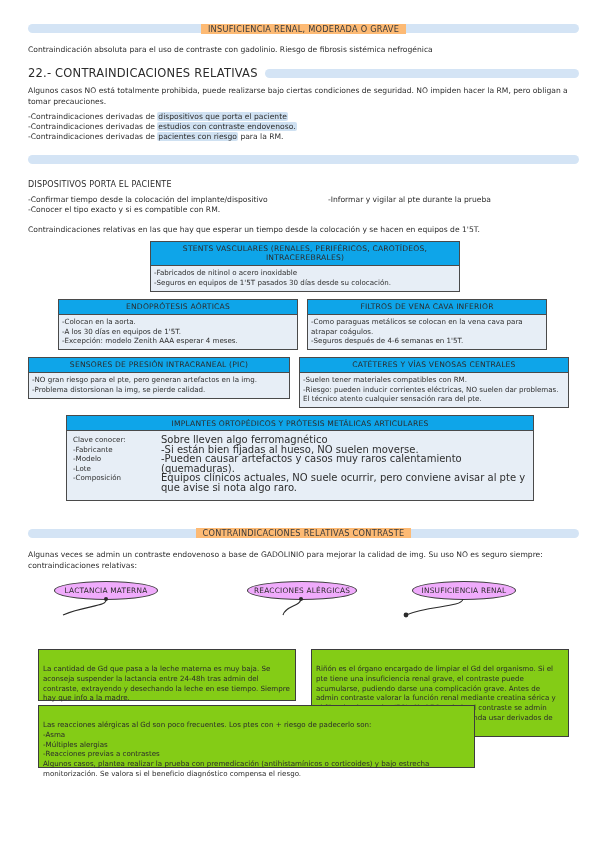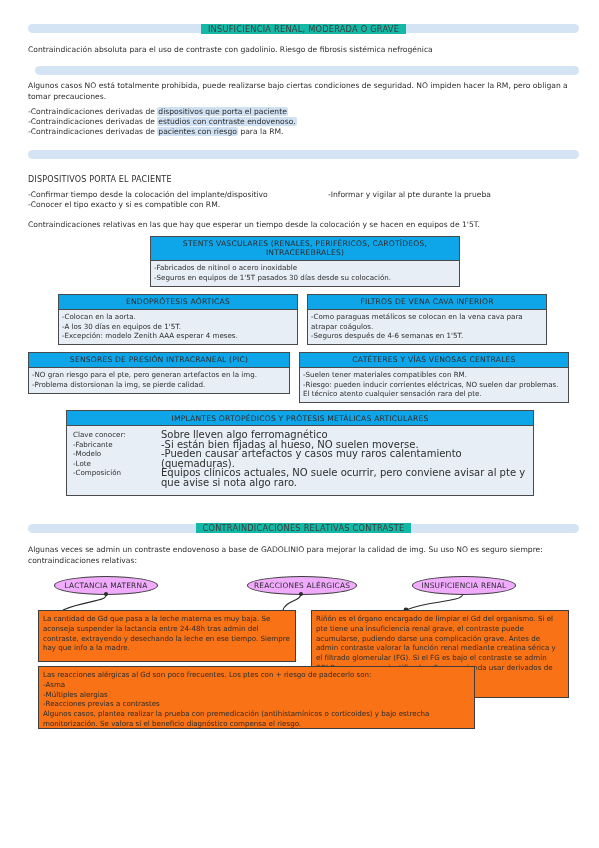--- a/index.html
+++ b/index.html
@@ -28,21 +28,21 @@
     height:13px;
     margin:0 0 9px 0;
     display:flex;align-items:center;justify-content:center;
   }
   .banner .bar{
     position:absolute;left:0;right:0;top:2px;height:9px;
     background:#d4e4f5;border-radius:6px;
   }
   .banner .btxt{
     position:relative;z-index:2;
-    background:#14b8a6;
+    background:#fdba74;
     padding:0 7px;
     font-size:8.2px;
     letter-spacing:.25px;
     color:#3b3b3b;
     white-space:nowrap;
   }
 
   
   .para{
     font-size:7.6px;
@@ -133,46 +133,48 @@
   #bubble-lactancia{left:26px;top:0;width:102px;height:17px;}
   #bubble-alergia{left:219px;top:0;width:108px;height:17px;}
   #bubble-renal{left:384px;top:0;width:102px;height:17px;}
 
   .connectors{position:absolute;left:0;top:0;width:551px;height:60px;pointer-events:none;}
 
   
   .noteboxes{position:relative;margin-top:-16px;}
   .note{
     border:1px solid #3d3d3d;
-    background:#f97316;
+    background:#84cc16;
     box-sizing:border-box;
     font-size:7.1px;
     line-height:9.8px;
-    padding:3px 4px;
-    color:#2b2b2b;
+    padding:14px 4px;
+    color:#2b2b2b;
+    margin-top:34px;
   }
   #note-lactancia{position:absolute;left:10px;top:16px;width:258px;height:52px;}
   #note-renal{position:absolute;left:283px;top:16px;width:258px;height:88px;}
   #note-alergia{position:absolute;left:10px;top:72px;width:437px;height:63px;}
   #note-alergia .sub{margin:0;}
 </style>
 </head>
 <body>
 
 <div class="page">
   <div class="content">
 
     <div class="banner">
       <div class="bar"></div>
       <div class="btxt">INSUFICIENCIA RENAL, MODERADA O GRAVE</div>
     </div>
 
     <div class="para">Contraindicación absoluta para el uso de contraste con gadolinio. Riesgo de fibrosis sistémica nefrogénica</div>
 
     <div class="numhead">
+      <div class="t">22.- CONTRAINDICACIONES RELATIVAS</div>
       <div class="tail"></div>
     </div>
 
     <div class="para">Algunos casos NO está totalmente prohibida, puede realizarse bajo ciertas condiciones de seguridad. NO impiden hacer la RM, pero obligan a tomar precauciones.</div>
 
     <div>
       <div class="bul">
         <span>-Contraindicaciones derivadas de </span><span class="hl">dispositivos que porta el paciente</span><span></span>
       </div>
       <div class="bul">

